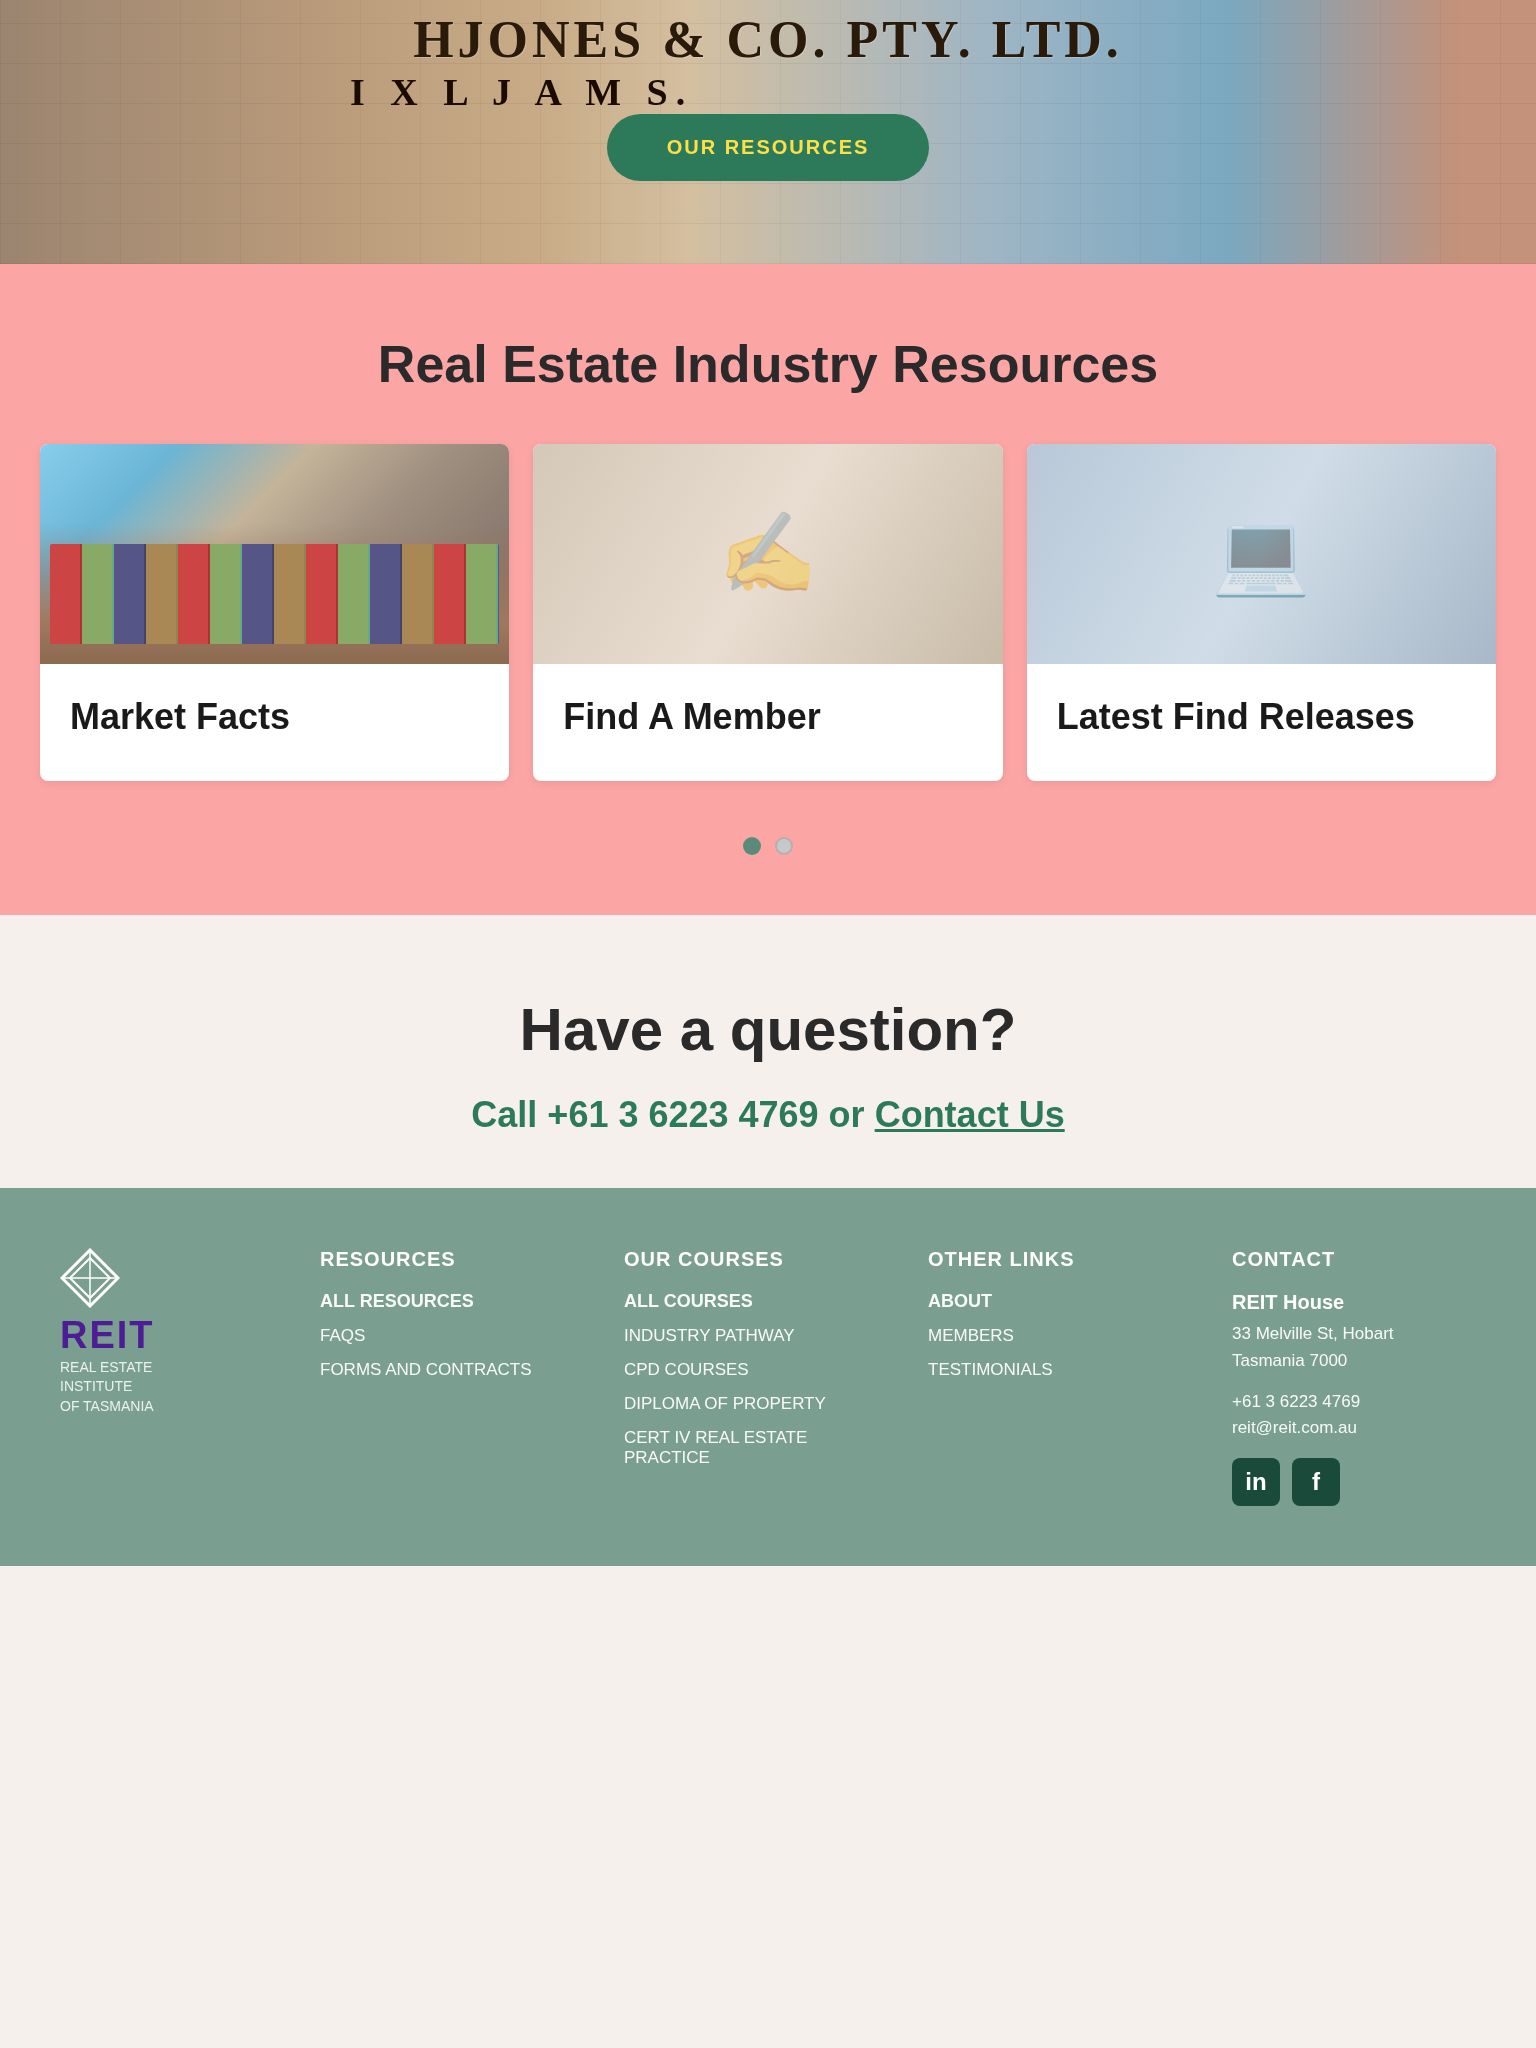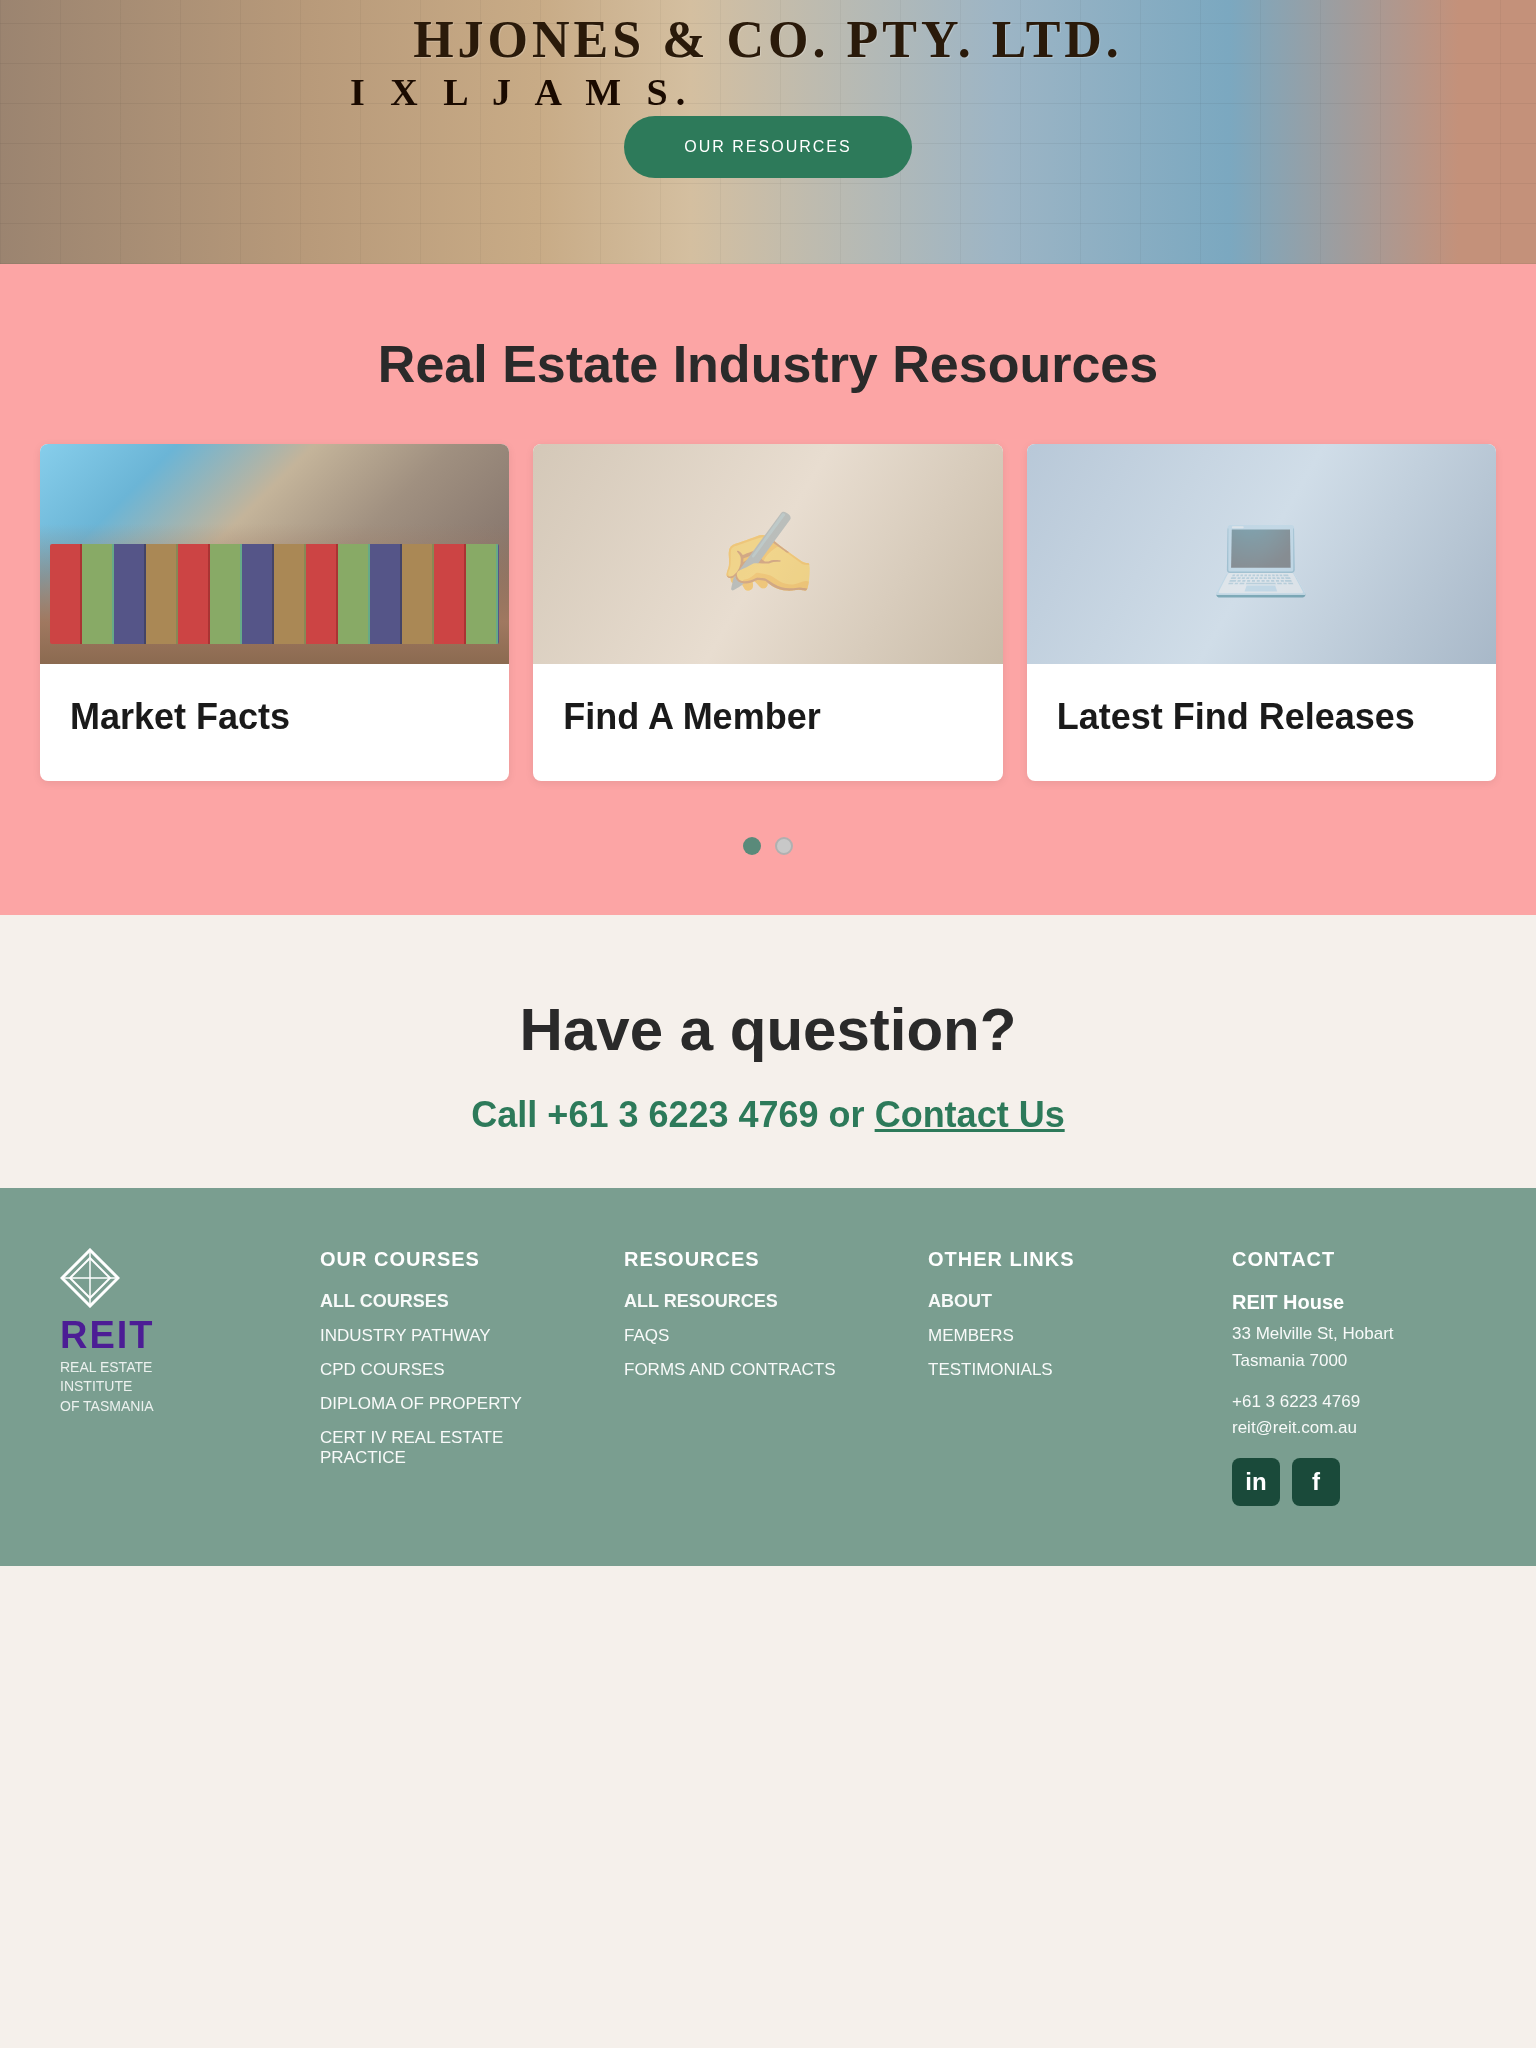--- a/index.html
+++ b/index.html
@@ -47,25 +47,25 @@
       letter-spacing: 8px;
       font-family: 'Georgia', serif;
     }
     .hero-btn-wrap {
       position: relative;
       z-index: 10;
       margin-top: 30px;
     }
     .hero-btn {
       background: #2d7a5a;
-      color: #ffffff;
+      color: #fde047;
       border: none;
       padding: 22px 60px;
-      font-size: 16px;
-      font-weight: 400;
+      font-size: 20px;
+      font-weight: 700;
       letter-spacing: 2px;
       border-radius: 40px;
       cursor: pointer;
       text-transform: uppercase;
     }
 
     
     .resources-section {
       background: #fca5a5;
       padding: 70px 40px 40px;
@@ -377,33 +377,33 @@
         <polygon points="30,2 58,30 30,58 2,30" stroke="white" stroke-width="3" fill="none"></polygon>
         <polygon points="30,10 50,30 30,50 10,30" stroke="white" stroke-width="2" fill="none"></polygon>
         <line x1="30" y1="2" x2="30" y2="58" stroke="white" stroke-width="1.5"></line>
         <line x1="2" y1="30" x2="58" y2="30" stroke="white" stroke-width="1.5"></line>
       </svg>
       <div class="reit-name">REIT</div>
       <div class="reit-sub">REAL ESTATE INSTITUTE<br>OF TASMANIA</div>
     </div>
 
     <div class="footer-col">
+      <div class="footer-col-title">RESOURCES</div>
+      <a class="footer-link footer-link-bold">ALL RESOURCES</a>
+      <a class="footer-link">FAQS</a>
+      <a class="footer-link">FORMS AND CONTRACTS</a>
+    </div>
+
+    <div class="footer-col">
       <div class="footer-col-title">OUR COURSES</div>
       <a class="footer-link footer-link-bold">ALL COURSES</a>
       <a class="footer-link">INDUSTRY PATHWAY</a>
       <a class="footer-link">CPD COURSES</a>
       <a class="footer-link">DIPLOMA OF PROPERTY</a>
       <a class="footer-link">CERT IV REAL ESTATE PRACTICE</a>
-    </div>
-
-    <div class="footer-col">
-      <div class="footer-col-title">RESOURCES</div>
-      <a class="footer-link footer-link-bold">ALL RESOURCES</a>
-      <a class="footer-link">FAQS</a>
-      <a class="footer-link">FORMS AND CONTRACTS</a>
     </div>
 
     <div class="footer-col">
       <div class="footer-col-title">OTHER LINKS</div>
       <a class="footer-link footer-link-bold">ABOUT</a>
       <a class="footer-link">MEMBERS</a>
       <a class="footer-link">TESTIMONIALS</a>
     </div>
 
     <div class="footer-col">

